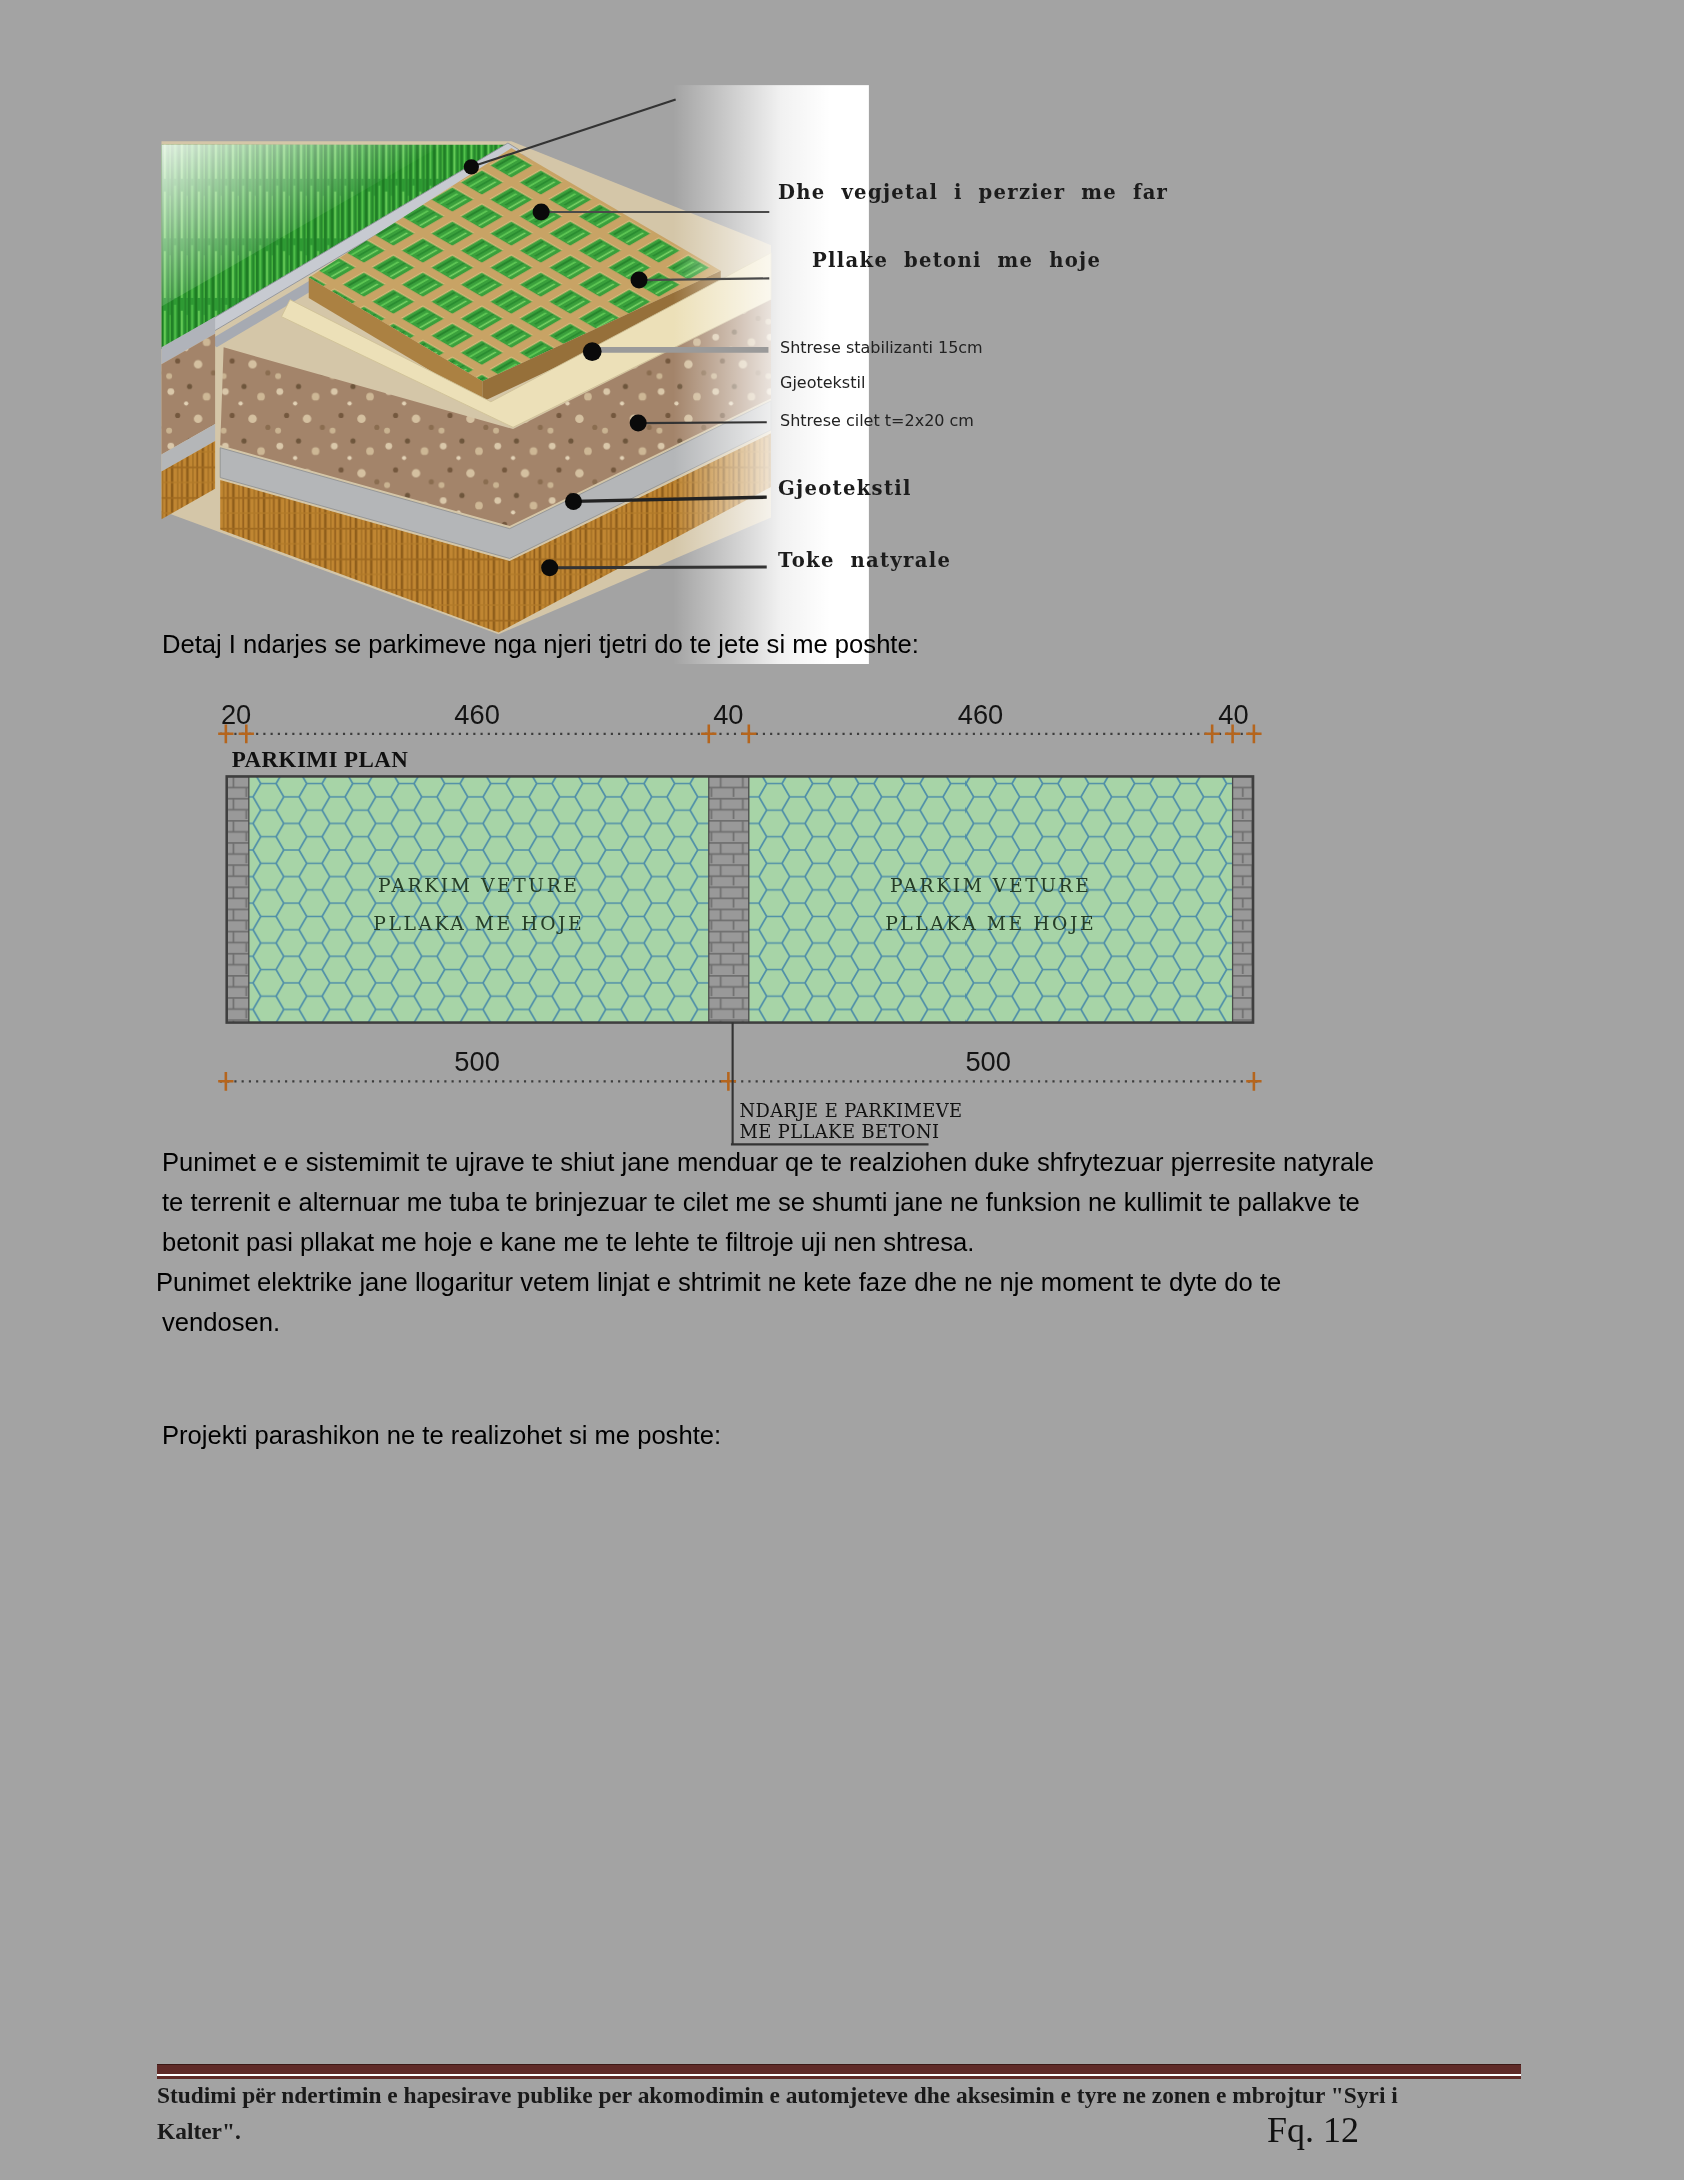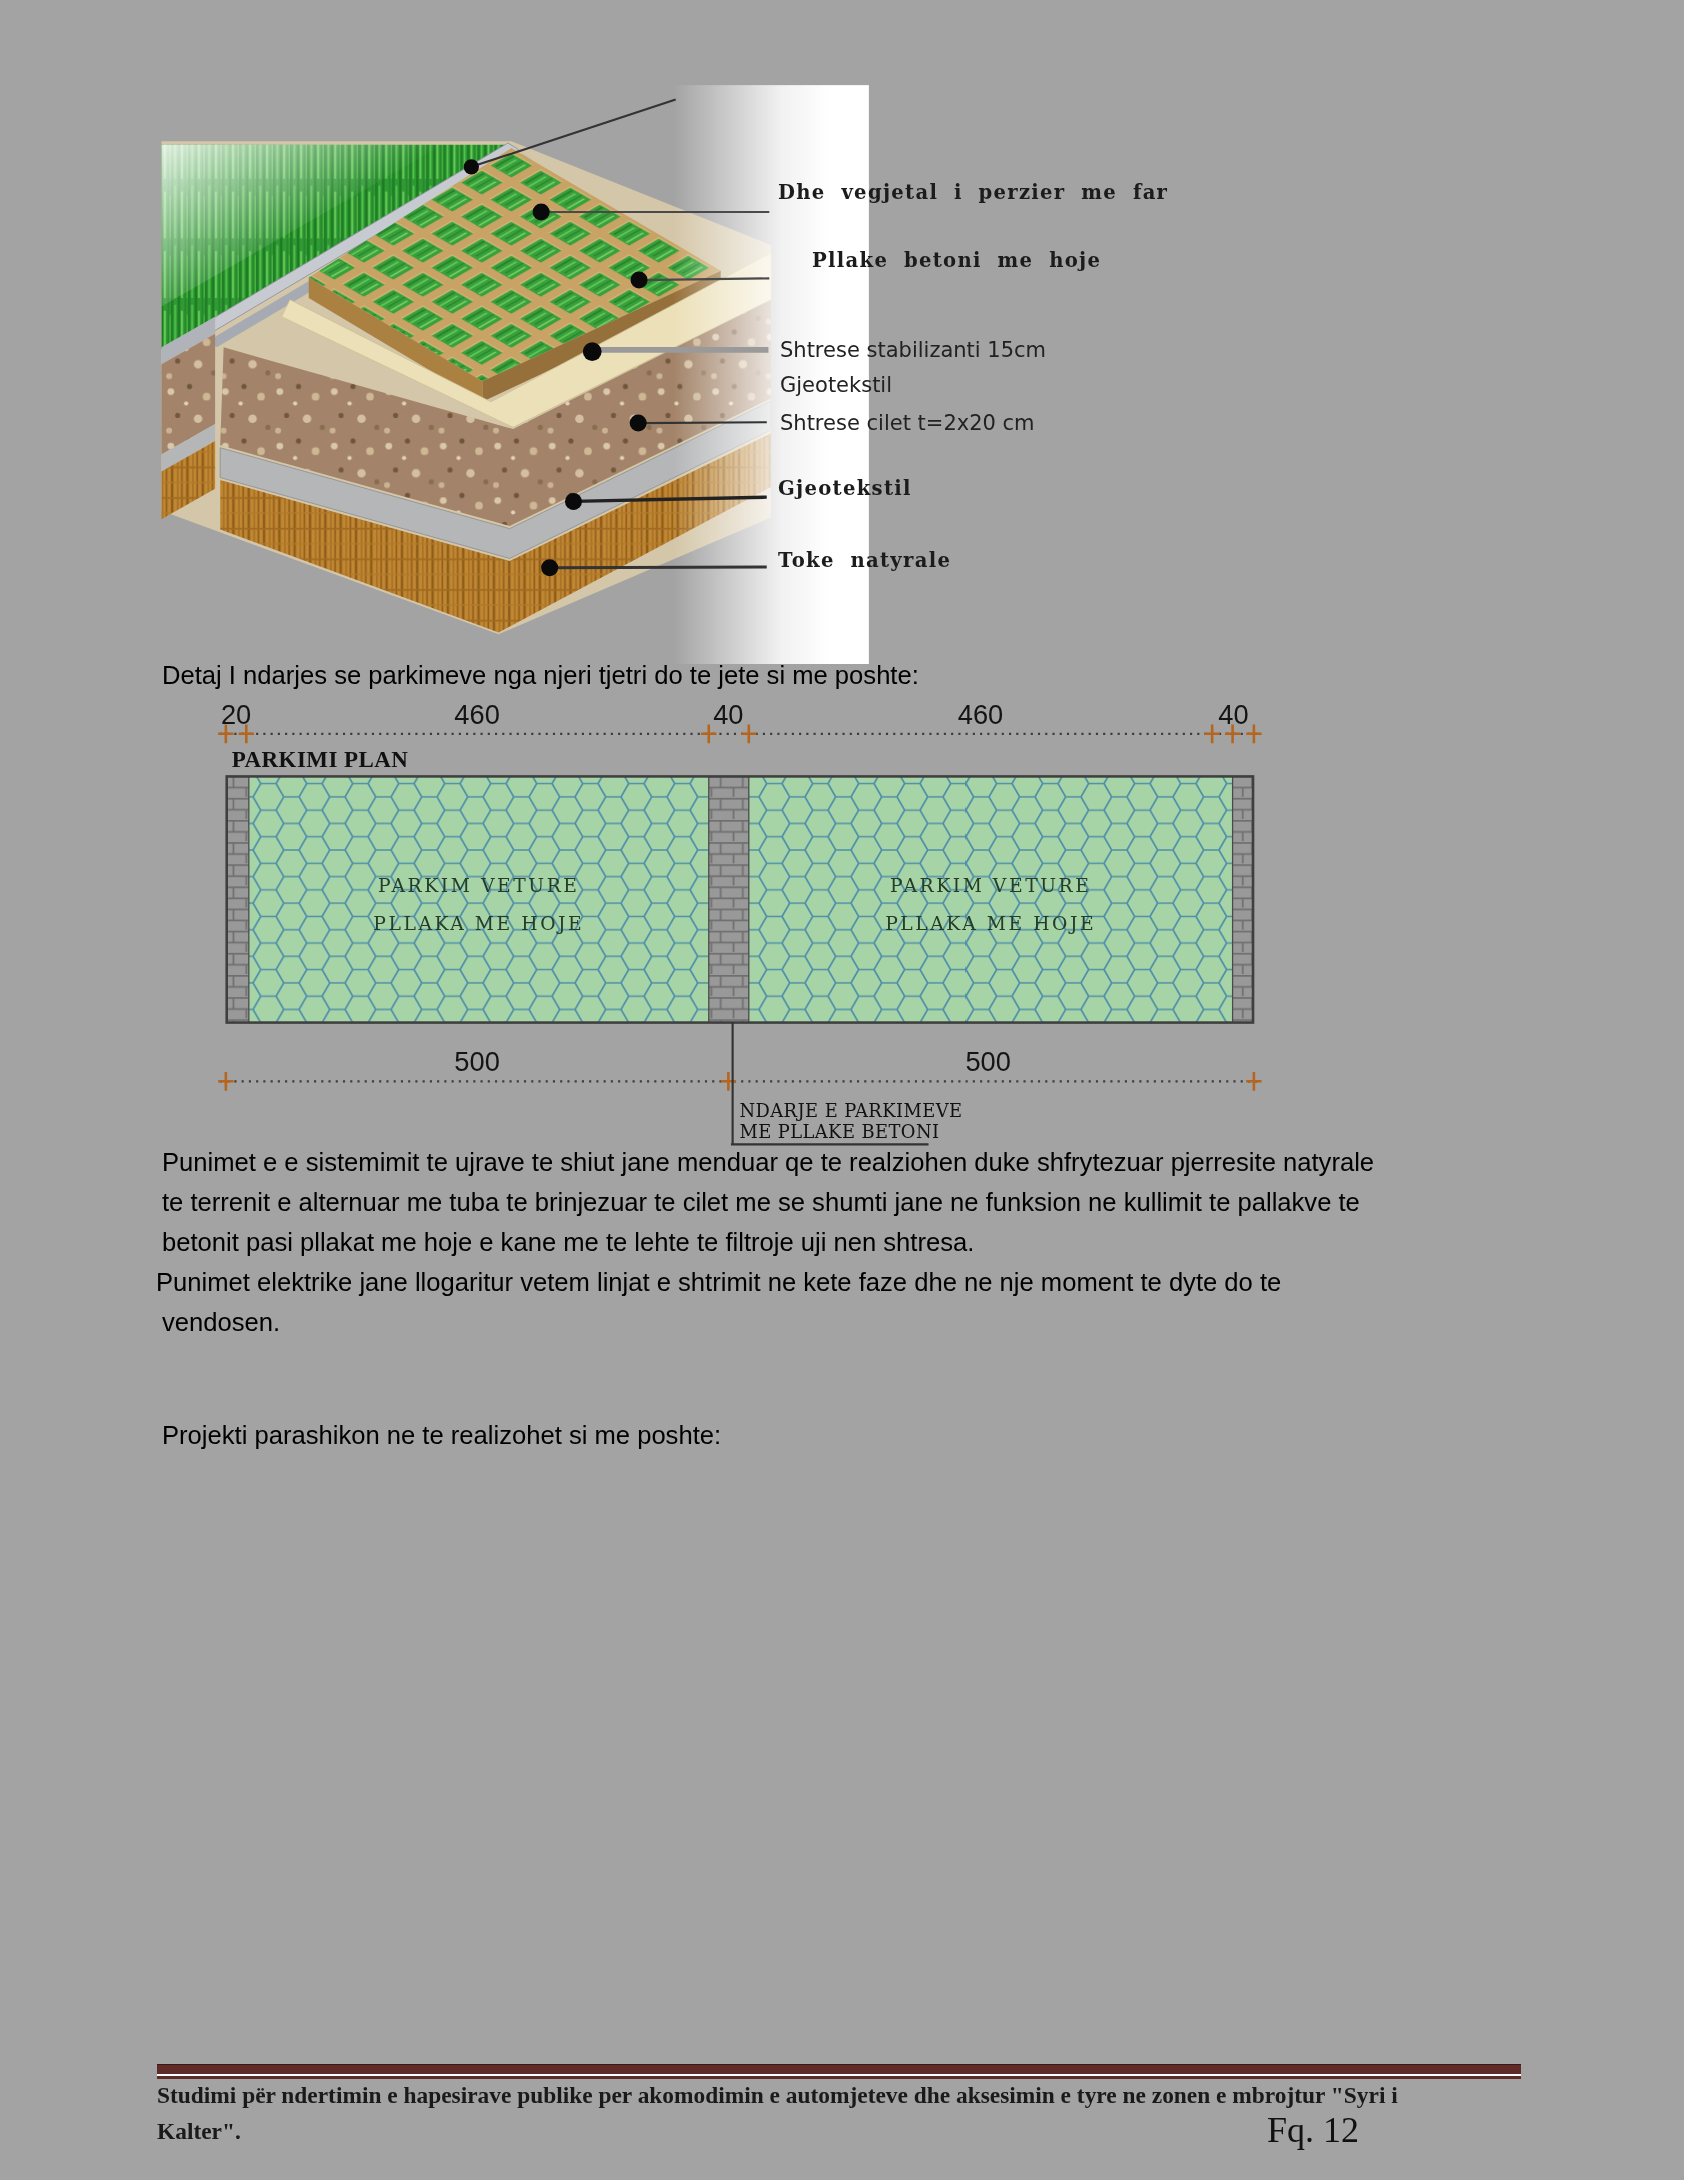--- a/index.html
+++ b/index.html
@@ -2,22 +2,22 @@
 <html style="font-size:13.6px"><head>
 <meta charset="utf-8">
 <style>
   html,body{margin:0;padding:0;background:#ffffff;}
   #page{position:relative;width:1685px;height:2181px;background:#a3a3a3;overflow:hidden;
         font-family:"Liberation Sans",sans-serif;color:#000;}
   .abs{position:absolute;}
   svg{position:absolute;left:0;}
   .illu-label-lg{font-family:"DejaVu Serif",serif;font-size:19.6px;font-weight:600;
                  letter-spacing:1.3px;word-spacing:7.7px;color:#1c1c1c;white-space:pre;}
-  .illu-label-sm{font-family:"DejaVu Sans",sans-serif;font-size:21px;color:#222;white-space:pre;}
-  .heading{font-size:25.6px;color:#000;white-space:pre;margin-top:31px;}
+  .illu-label-sm{font-family:"DejaVu Sans",sans-serif;font-size:16px;color:#222;white-space:pre;}
+  .heading{font-size:25.6px;color:#000;white-space:pre;}
   .bodyline{font-size:25.6px;color:#000;white-space:pre;}
   .footer-text{font-family:"Liberation Serif",serif;font-weight:700;font-size:23.4px;
                color:#1a1a1a;white-space:pre;}
   .fq{font-family:"Liberation Serif",serif;font-weight:400;font-size:36px;color:#111;white-space:pre;text-align:right;}
   .bar-main{height:9.4px;background:#5f2a27;border-top:0.9px solid #3c1815;}
   .bar-gap{height:1.7px;background:#ffffff;}
   .bar-thin{height:2.6px;background:#5f2a27;}
 </style>
 </head>
 <body>

